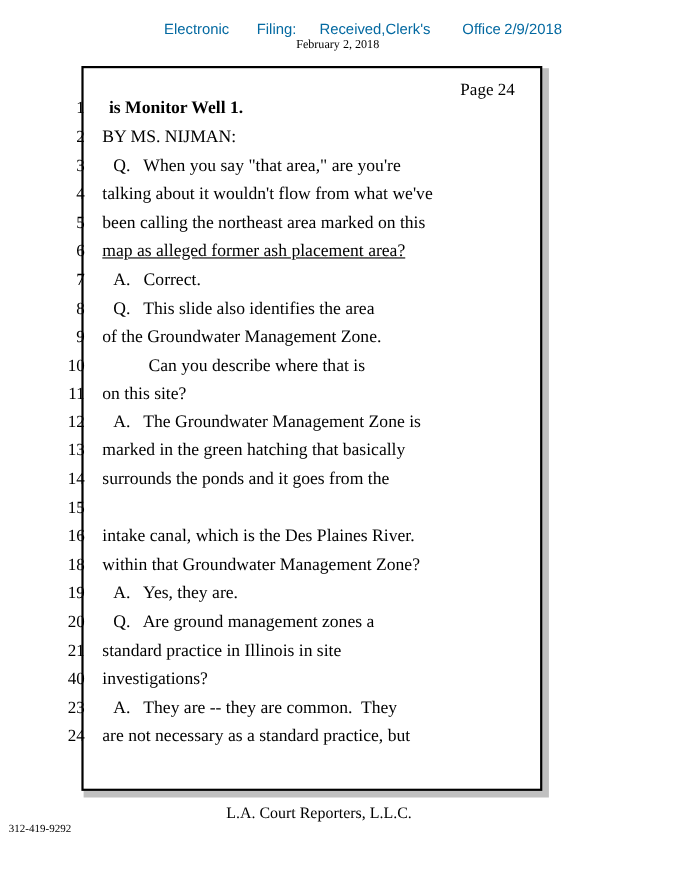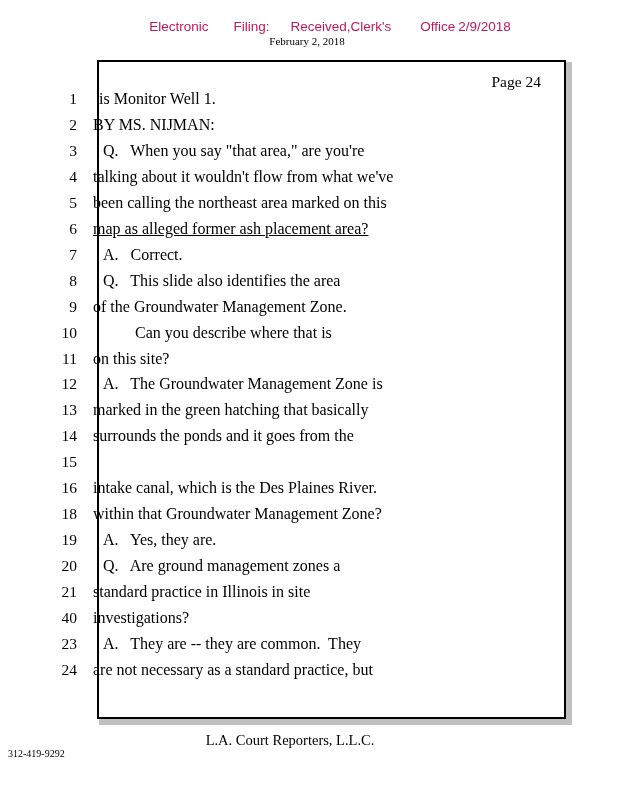--- a/index.html
+++ b/index.html
@@ -5,33 +5,33 @@
   * { margin:0; padding:0; box-sizing:border-box; }
   html,body { background:#ffffff; }
   body { width:618px; height:800px; overflow:hidden; }
   .page {
     position:relative; width:618px; height:800px; background:#fff;
     font-family:"Liberation Serif", serif; color:#000;
   }
   .header-filing {
     position:absolute; top:19px; left:42px; right:0;
     display:flex; justify-content:center; align-items:flex-end;
-    font-family:"Liberation Sans", sans-serif; font-size:13.5px; color:#be185d;
+    font-family:"Liberation Sans", sans-serif; font-size:13.5px; color:#0369a1;
     white-space:pre;
   }
   .header-filing span:nth-child(1){ margin-right:25px; }
   .header-filing span:nth-child(2){ margin-right:21px; }
   .header-filing span:nth-child(3){ margin-right:29px; }
   .header-filing span:nth-child(4){ margin-right:3px; }
   .header-date {
     position:absolute; top:35px; left:0; right:4px;
     text-align:center; font-size:11px;
   }
   .doc-box {
-    position:absolute; left:97px; top:60px; width:469px; height:659px;
+    position:absolute; left:74px; top:60px; width:419px; height:659px;
     border:2px solid #000;
     background:transparent;
   }
   .page-label {
     position:absolute; top:11px; right:23px; font-size:15.5px;
   }
   .lines {
     position:absolute; left:0; top:86px; width:560px;
   }
   .line-row {
@@ -63,21 +63,21 @@
   <div class="header-date">February 2, 2018</div>
 
   <div class="doc-box" style="border-color: rgb(0, 0, 0); box-shadow: rgb(192, 192, 192) 4px 4px 0px 2px;">
     <div class="page-label">Page 24</div>
   </div>
 
   <div class="lines">
 
   <div class="line-row">
     <span class="line-num">1</span>
-    <span class="line-text" style="padding-left: 6px;">is Monitor Well 1.</span>
+    <span class="line-text" style="padding-left: 6px; font-weight: bold;">is Monitor Well 1.</span>
   </div>
 
   <div class="line-row">
     <span class="line-num">2</span>
     <span class="line-text" style="padding-left: 0px;">BY MS. NIJMAN:</span>
   </div>
 
   <div class="line-row">
     <span class="line-num">3</span>
     <span class="line-text" style="padding-left: 10px;">Q.   When you say "that area," are you're</span>

